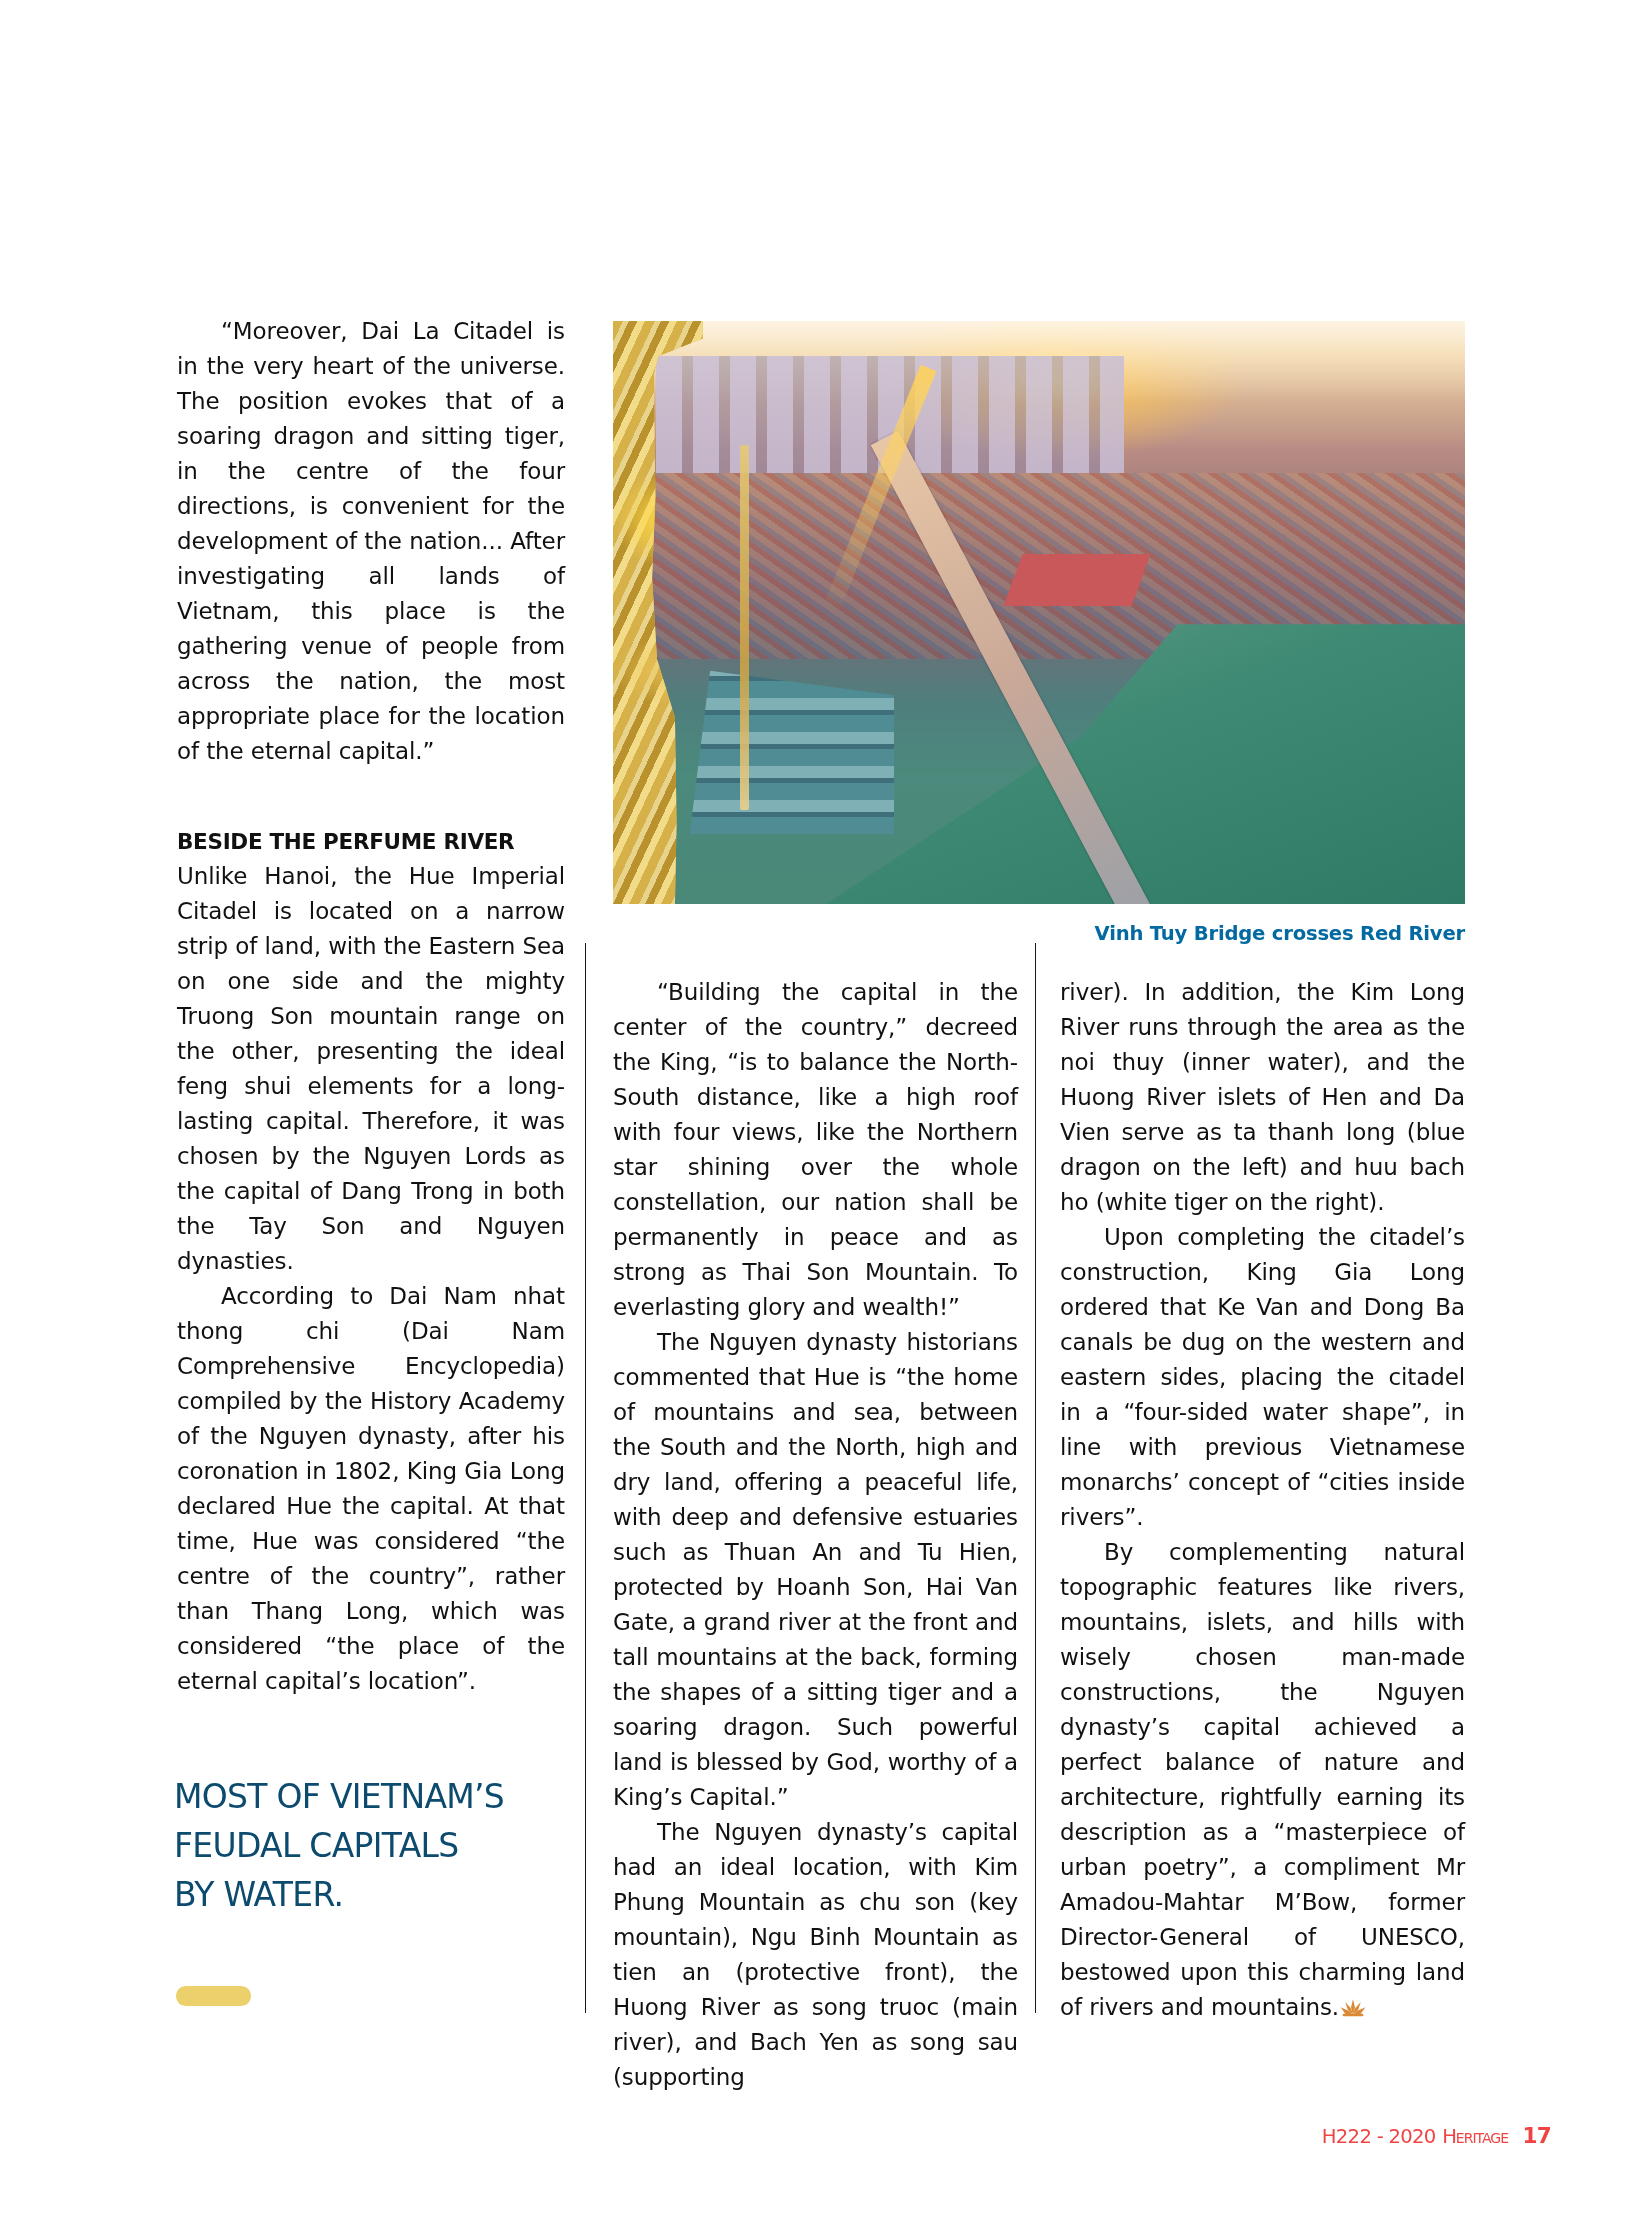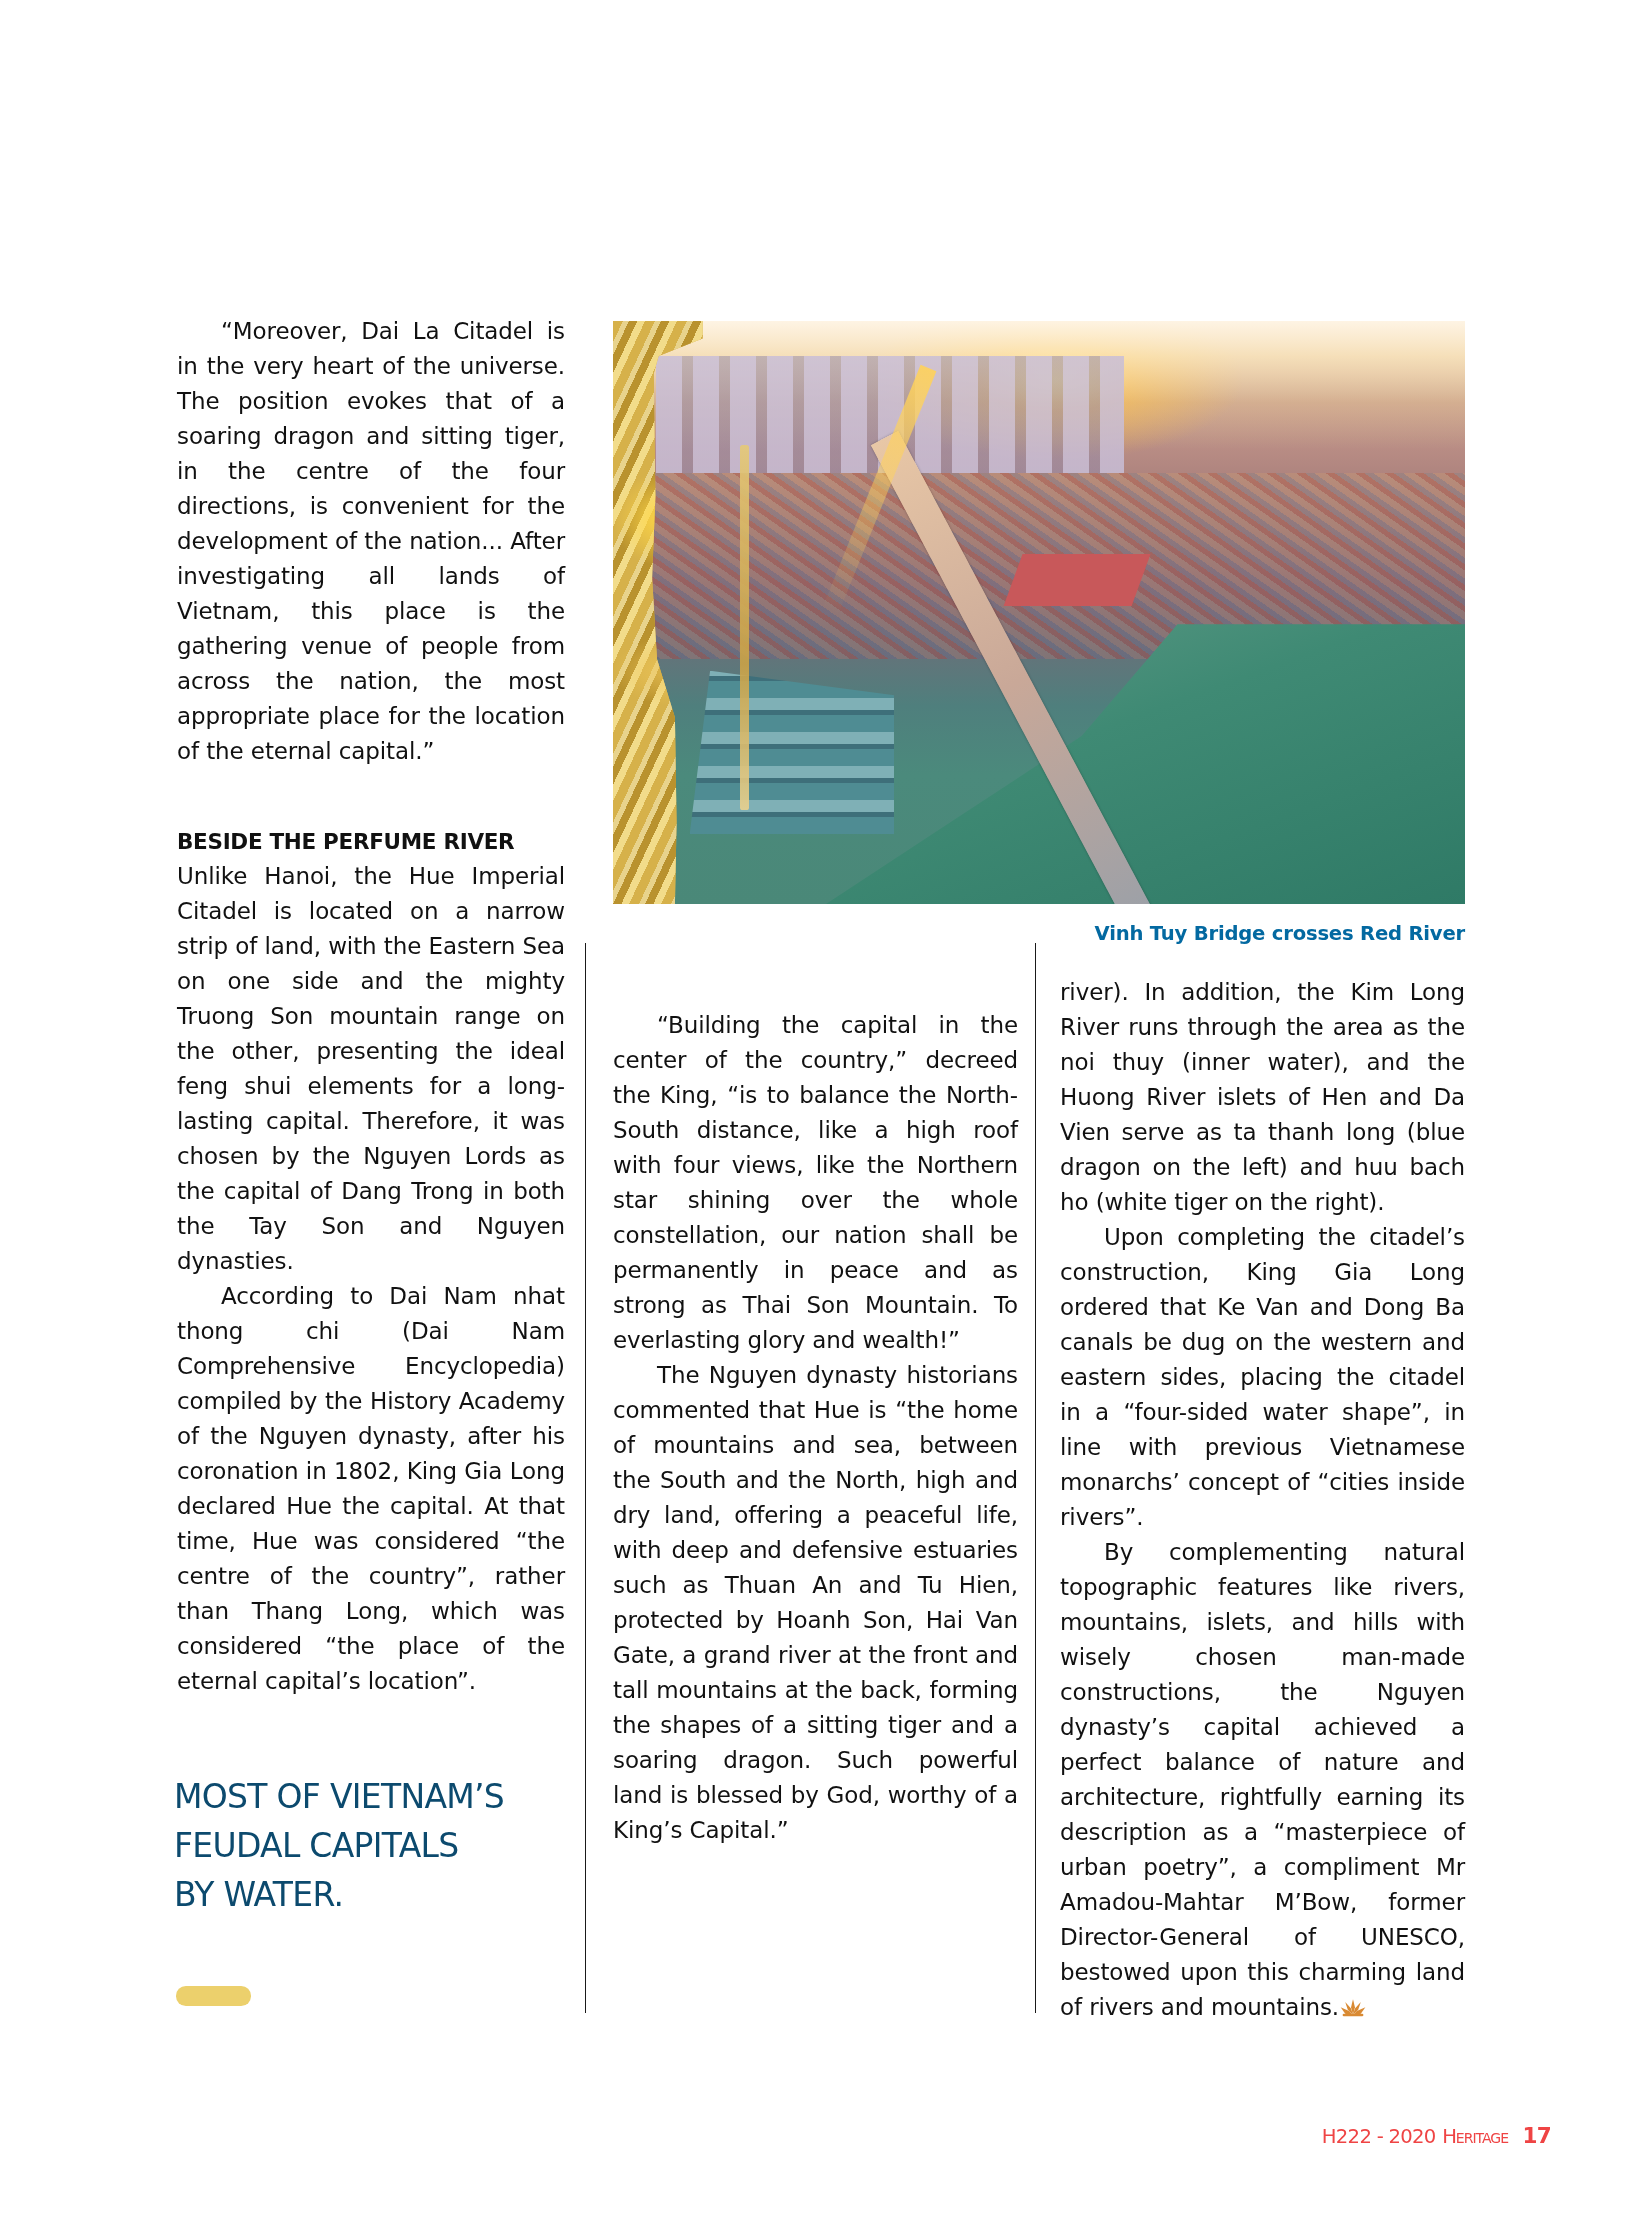--- a/index.html
+++ b/index.html
@@ -31,21 +31,20 @@
     }
     #col-left {
       left: 177px;
       top: 314px;
       width: 388px;
     }
     #col-mid {
       left: 613px;
       top: 975px;
       width: 405px;
-      margin-top: 33px;
     }
     #col-right {
       left: 1060px;
       top: 975px;
       width: 405px;
     }
     .subhead {
       font-weight: bold;
       font-size: 21.5px;
       letter-spacing: -0.3px;
@@ -264,20 +263,21 @@
   </div>
 </div>
 <div id="caption">Vinh Tuy Bridge crosses Red River</div>
 
 <div id="rule-1" class="rule" style="background: rgb(26, 26, 26);"></div>
 <div id="rule-2" class="rule" style="background: rgb(26, 26, 26);"></div>
 
 <div id="col-mid" class="col">
   <p>“Building the capital in the center of the country,” decreed the King, “is to balance the North-South distance, like a high roof with four views, like the Northern star shining over the whole constellation, our nation shall be permanently in peace and as strong as Thai Son Mountain. To everlasting glory and wealth!”</p>
   <p>The Nguyen dynasty historians commented that Hue is “the home of mountains and sea, between the South and the North, high and dry land, offering a peaceful life, with deep and defensive estuaries such as Thuan An and Tu Hien, protected by Hoanh Son, Hai Van Gate, a grand river at the front and tall mountains at the back, forming the shapes of a sitting tiger and a soaring dragon. Such powerful land is blessed by God, worthy of a King’s Capital.”</p>
+  <p>The Nguyen dynasty’s capital had an ideal location, with Kim Phung Mountain as chu son (key mountain), Ngu Binh Mountain as tien an (protective front), the Huong River as song truoc (main river), and Bach Yen as song sau (supporting</p>
 </div>
 
 <div id="col-right" class="col">
   <p class="noindent">river). In addition, the Kim Long River runs through the area as the noi thuy (inner water), and the Huong River islets of Hen and Da Vien serve as ta thanh long (blue dragon on the left) and huu bach ho (white tiger on the right).</p>
   <p>Upon completing the citadel’s construction, King Gia Long ordered that Ke Van and Dong Ba canals be dug on the western and eastern sides, placing the citadel in a “four-sided water shape”, in line with previous Vietnamese monarchs’ concept of “cities inside rivers”.</p>
   <p style="text-align-last:left"><span>By complementing natural topographic features like rivers, mountains, islets, and hills with wisely chosen man-made constructions, the Nguyen dynasty’s capital achieved a perfect balance of nature and architecture, rightfully earning its description as a “masterpiece of urban poetry”, a compliment Mr Amadou-Mahtar M’Bow, former Director-General of UNESCO, bestowed upon this charming land of rivers and mountains.</span><svg id="lotus" viewBox="0 0 40 30">
         <g class="lotus-fill" fill="#d98a33">
           <path d="M20 2 L23 14 L20 26 L17 14 Z"></path>
           <path d="M8 6 L17 16 L20 26 L12 18 Z"></path>
           <path d="M32 6 L23 16 L20 26 L28 18 Z"></path>

